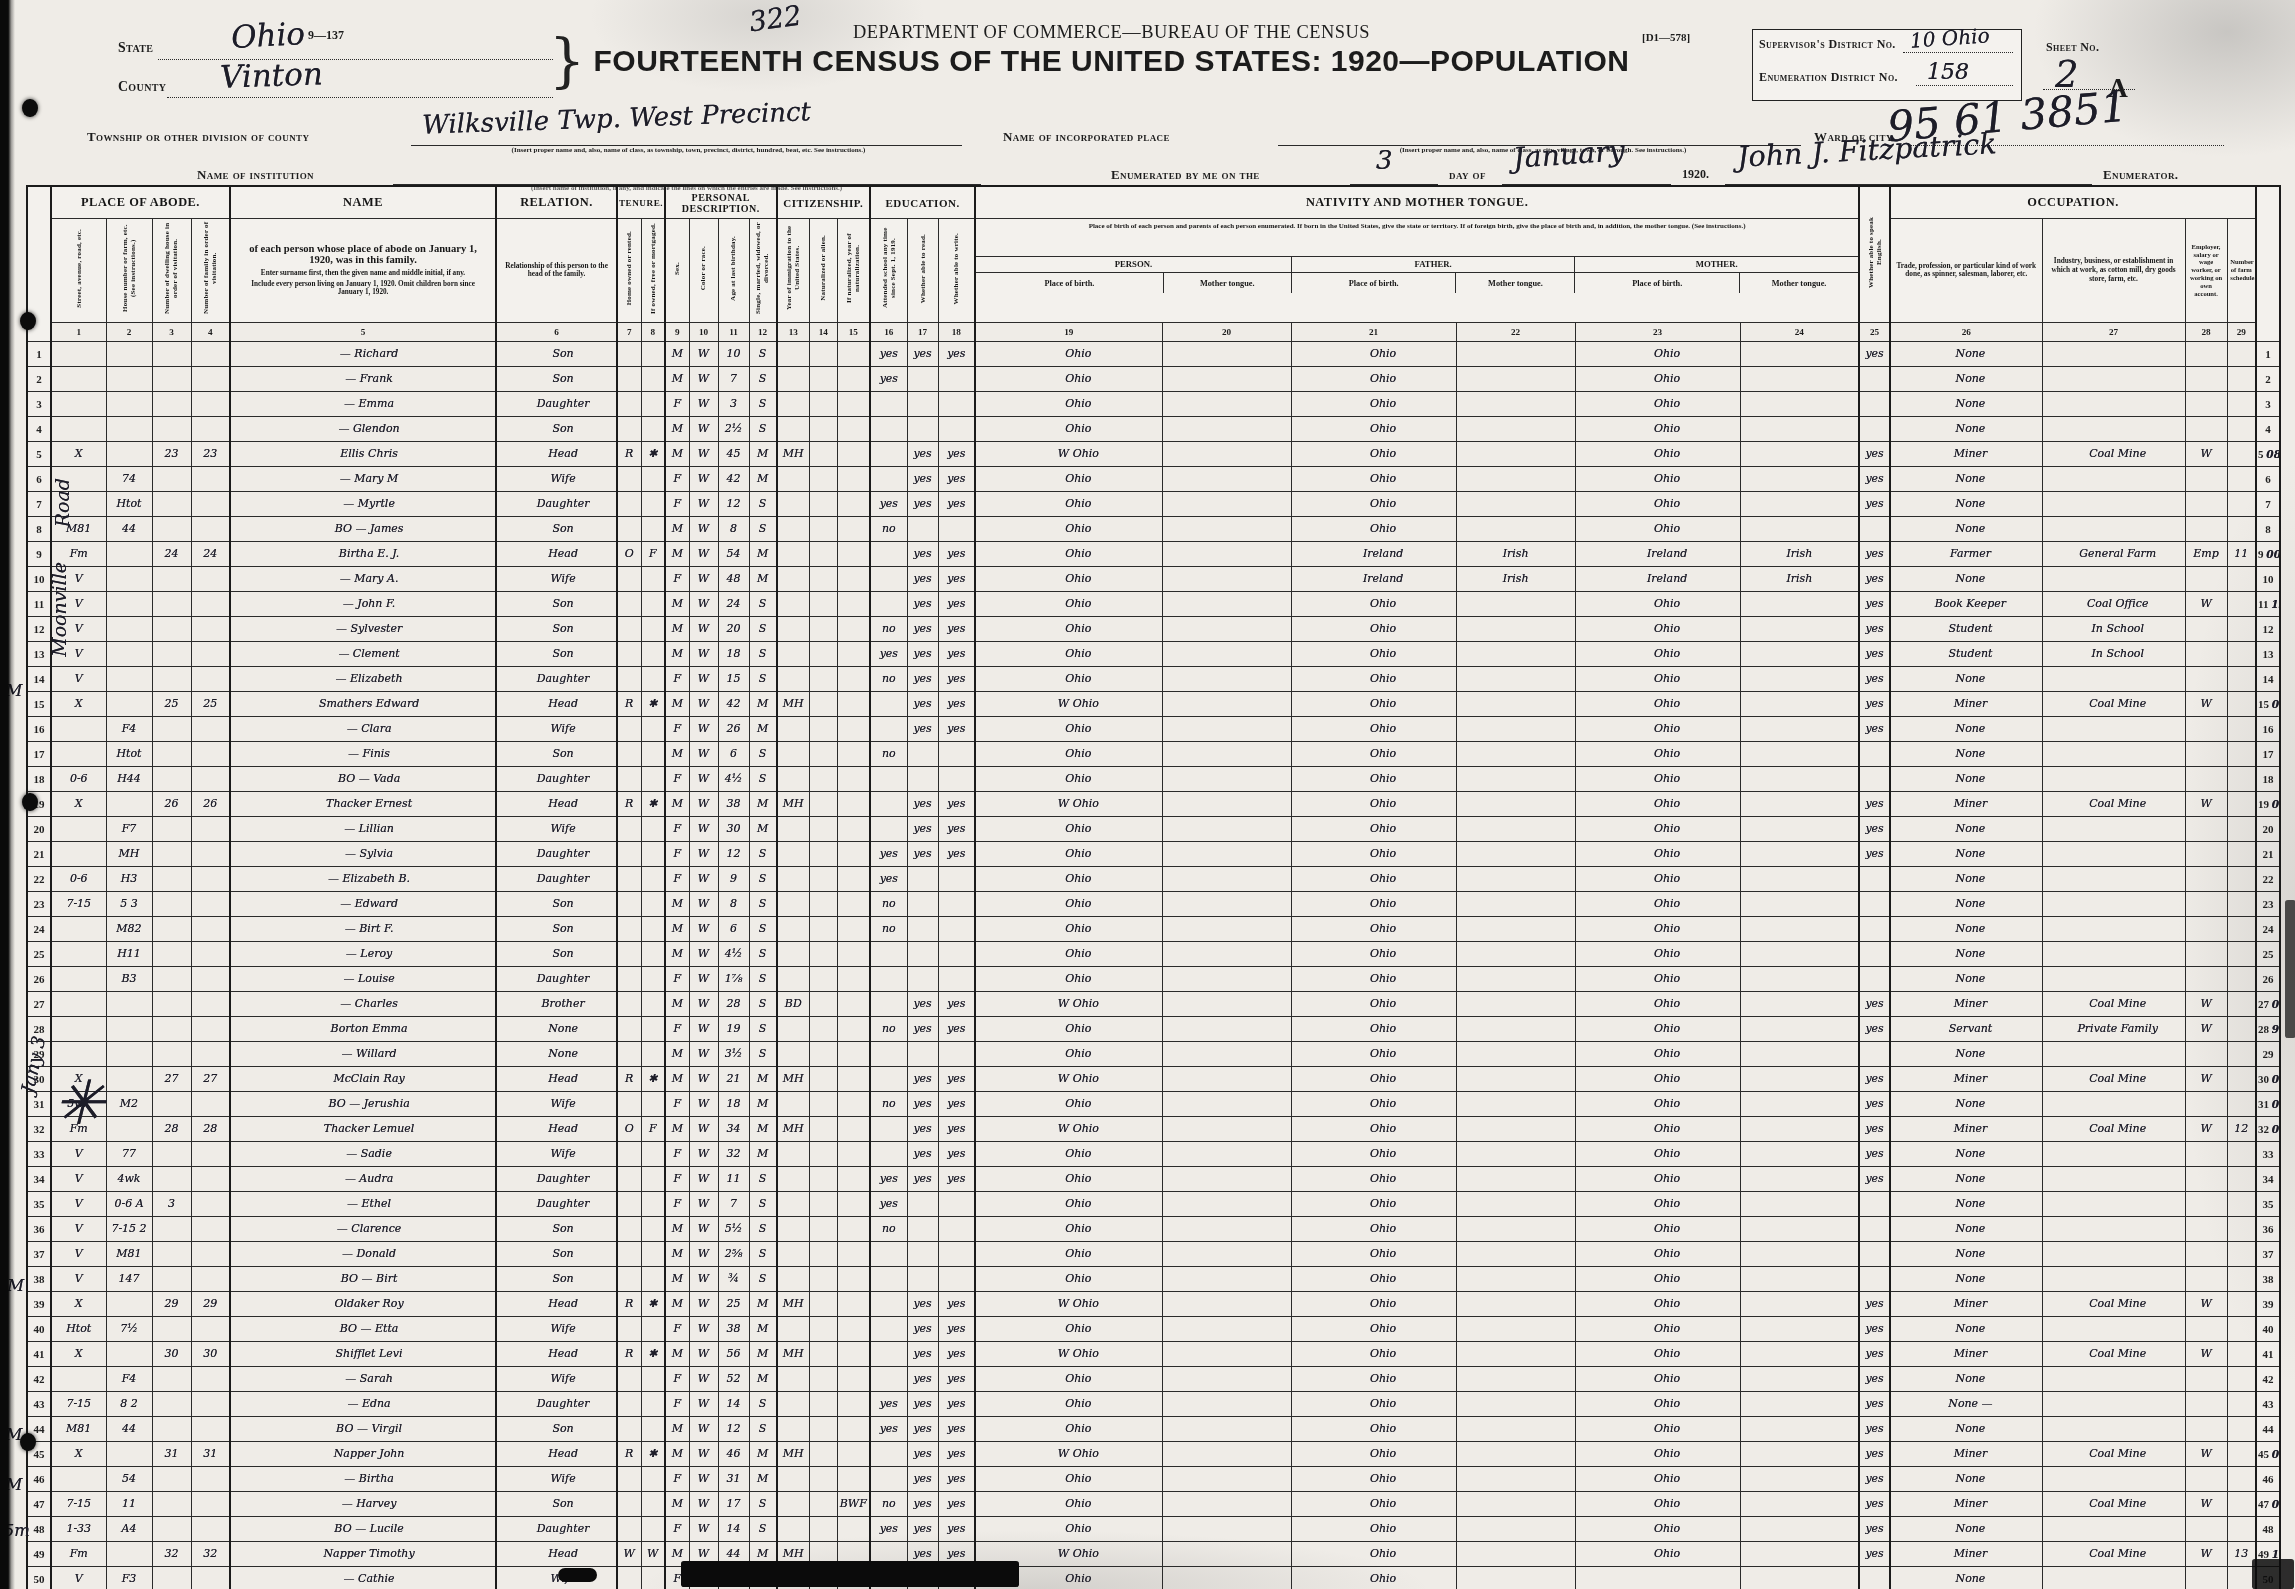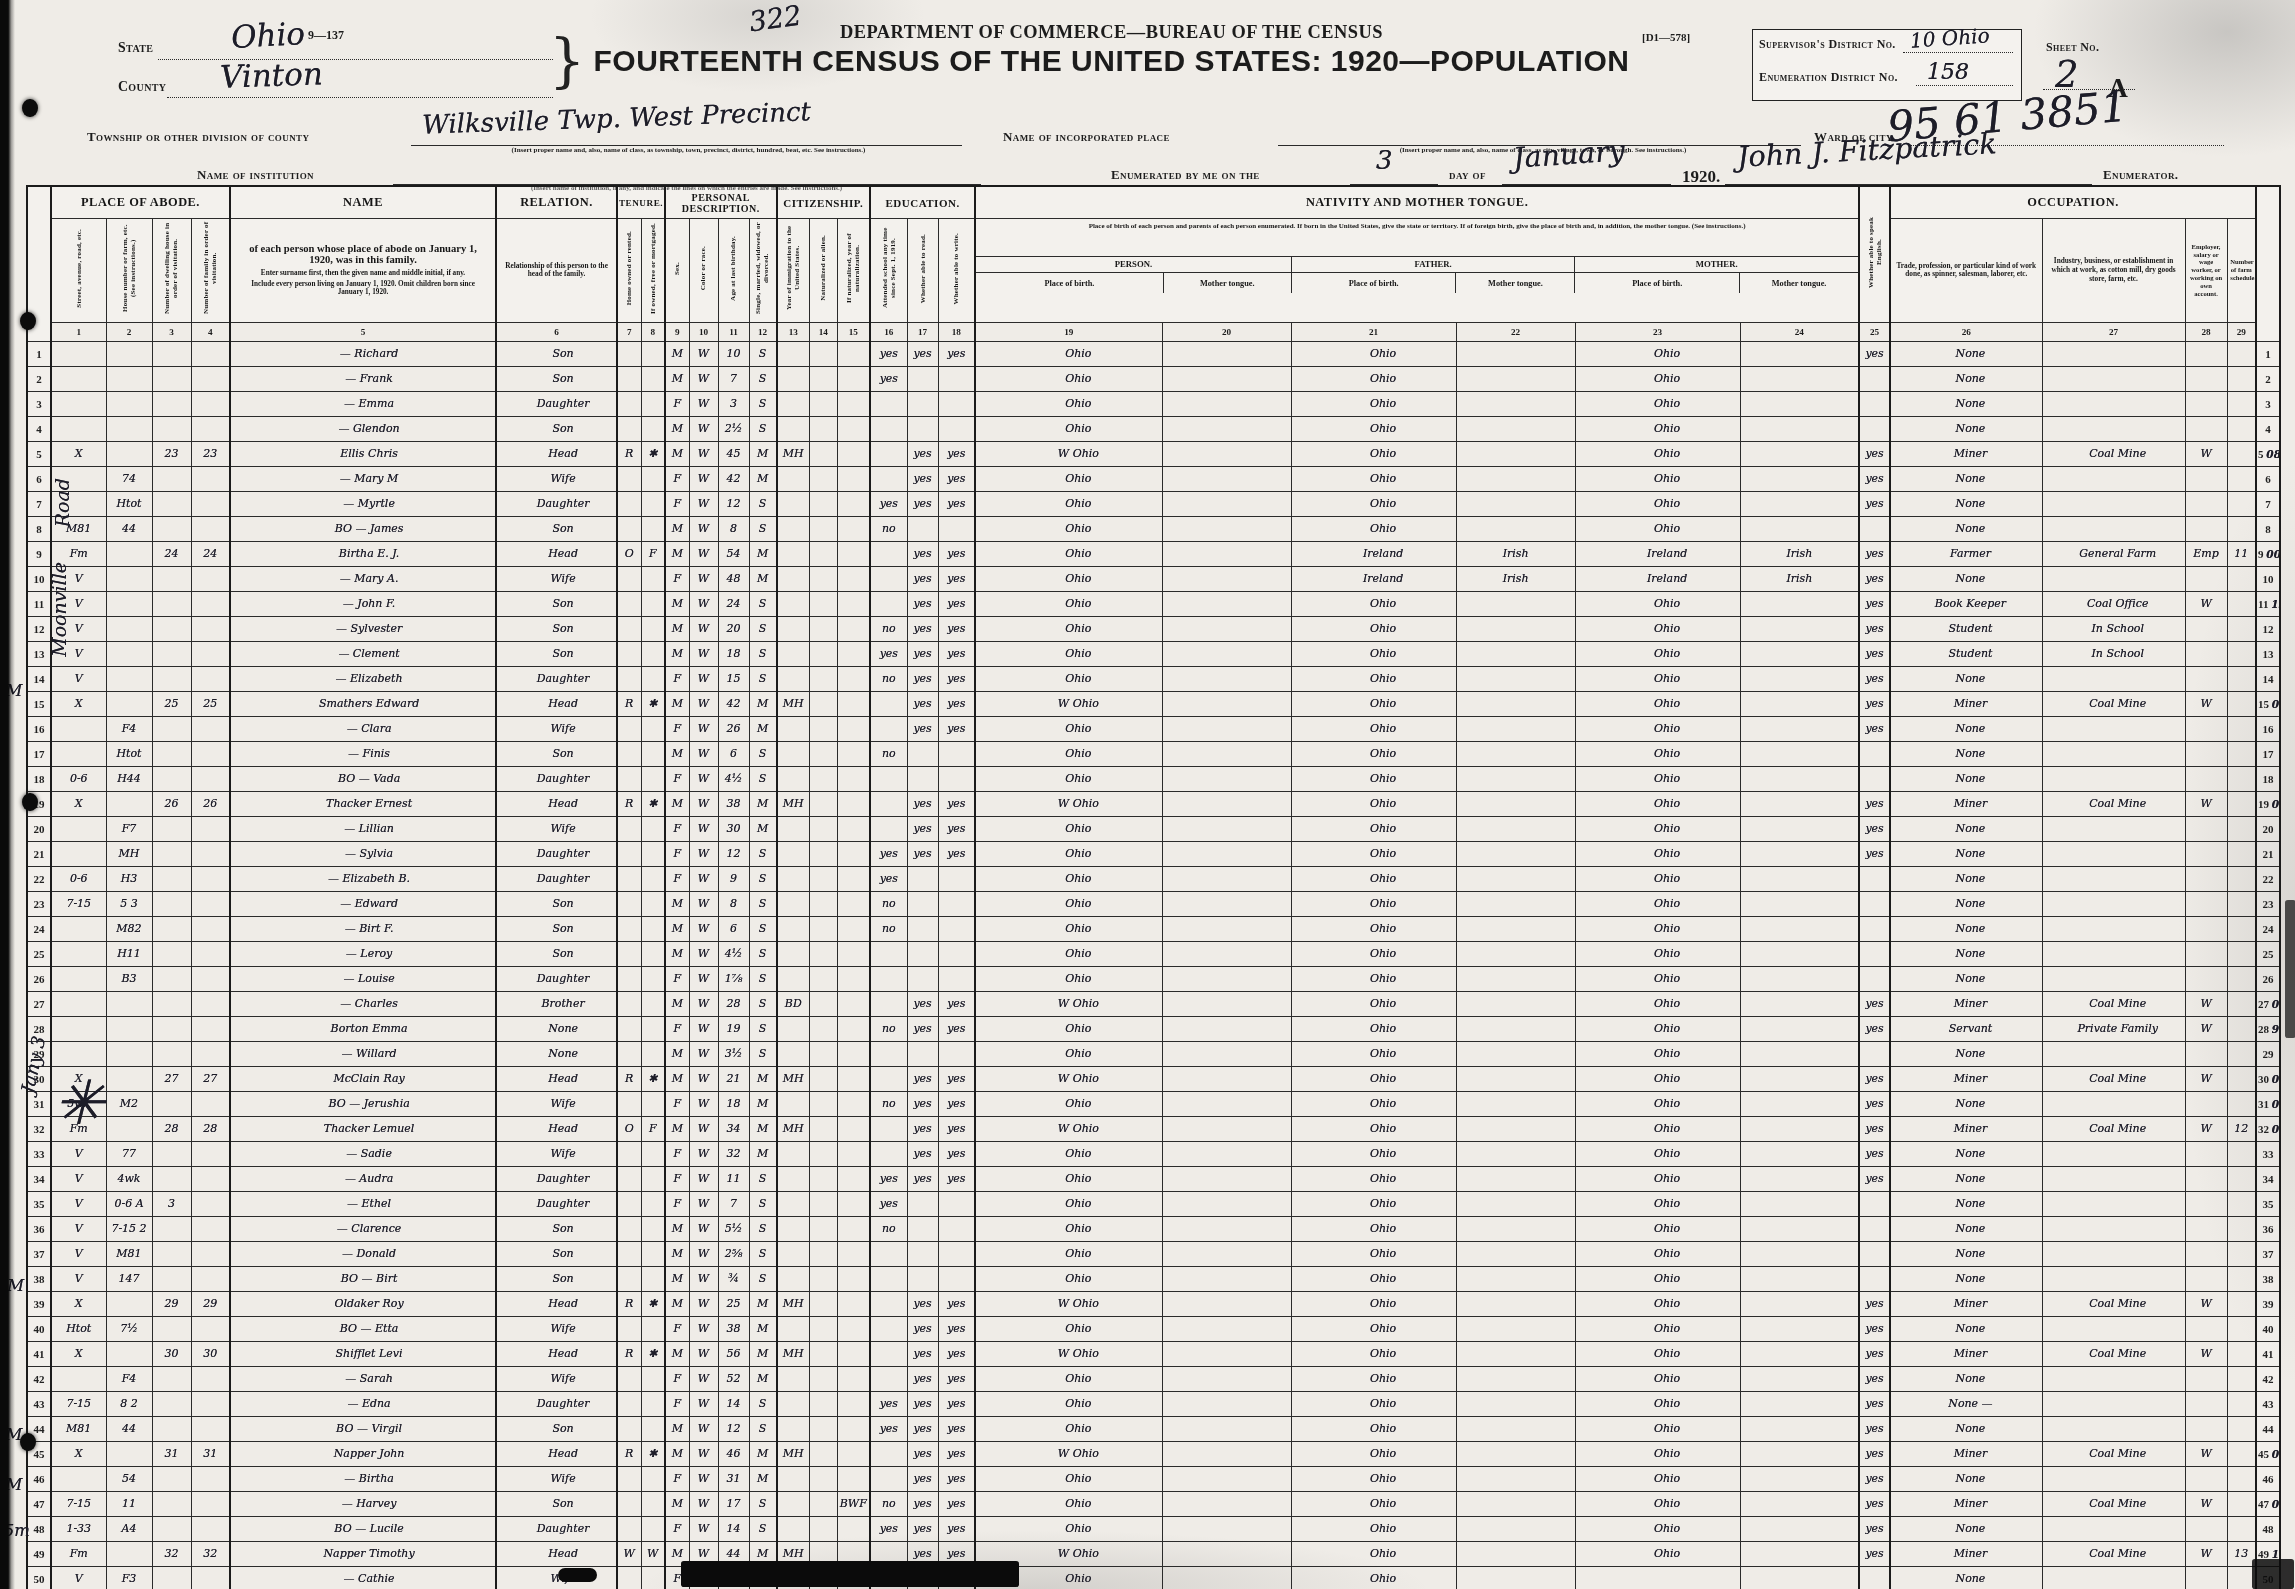--- a/index.html
+++ b/index.html
@@ -81,21 +81,21 @@
 
     <div class="p sc" style="left:118px;top:40px;font-size:13.8px;text-align:center;">State</div>
     <div class="p hw" style="left:231px;top:16.5px;font-size:31px;transform:rotate(-3deg);">Ohio</div>
     <div class="dotline" style="left:158px;top:58px;width:395px;"></div>
 
     <div class="p sc" style="left:118px;top:79px;font-size:13.8px;">County</div>
     <div class="p hw" style="left:220px;top:57px;font-size:31px;transform:rotate(-2deg);">Vinton</div>
     <div class="dotline" style="left:167px;top:96px;width:386px;"></div>
     <div class="brace" style="left:549px;top:27.5px;">}</div>
 
-    <div class="p" style="left:781px;top:22px;width:661px;text-align:center;font-size:18.4px;font-weight:700;letter-spacing:0.5px;">DEPARTMENT OF COMMERCE—BUREAU OF THE CENSUS</div>
+    <div class="p" style="left:781px;top:22px;width:661px;text-align:center;font-size:18.4px;font-weight:400;letter-spacing:0.5px;">DEPARTMENT OF COMMERCE—BUREAU OF THE CENSUS</div>
     <div class="p" style="left:579px;top:44px;width:1065px;text-align:center;font-size:30px;font-weight:700;font-family:'Liberation Sans',sans-serif;letter-spacing:0.5px;">FOURTEENTH CENSUS OF THE UNITED STATES: 1920—POPULATION</div>
     <div class="p" style="left:1642px;top:31px;font-size:11px;font-weight:700;">[D1—578]</div>
 
     <div class="p" style="left:1752px;top:29px;width:268px;height:70px;border:1.4px solid #222;background:rgba(255,255,255,.3);"></div>
     <div class="p sc" style="left:1759px;top:37px;font-size:12px;">Supervisor's District No.</div>
     <div class="p hw" style="left:1910px;top:26px;font-size:20px;transform:rotate(-4deg);">10 Ohio</div>
     <div class="dotline" style="left:1903px;top:51px;width:110px;"></div>
     <div class="p sc" style="left:1759px;top:70px;font-size:12px;">Enumeration District No.</div>
     <div class="p hw" style="left:1927px;top:59px;font-size:22px;">158</div>
     <div class="dotline" style="left:1916px;top:84px;width:97px;"></div>
@@ -119,21 +119,21 @@
     <div class="p sc" style="left:197px;top:167px;font-size:13px;">Name of institution</div>
     <div class="solidline" style="left:393px;top:183px;width:588px;"></div>
     <div class="p note" style="left:402px;top:185px;width:569px;">(Insert name of institution, if any, and indicate the lines on which the entries are made.   See instructions.)</div>
 
     <div class="p sc" style="left:1111px;top:167px;font-size:13px;">Enumerated by me on the</div>
     <div class="p hw" style="left:1376px;top:145px;font-size:26px;">3</div>
     <div class="solidline" style="left:1350px;top:183px;width:88px;"></div>
     <div class="p sc" style="left:1449px;top:167px;font-size:13px;">day of</div>
     <div class="p hw" style="left:1513px;top:138px;font-size:28.5px;transform:rotate(-4deg);">January</div>
     <div class="solidline" style="left:1502px;top:183px;width:169px;"></div>
-    <div class="p" style="left:1682px;top:167px;font-size:17px;font-weight:700;">1920.</div>
+    <div class="p" style="left:1682px;top:167px;font-size:12px;font-weight:700;">1920.</div>
     <div class="p hw" style="left:1737px;top:134px;font-size:28.5px;transform:rotate(-3deg);">John J. Fitzpatrick</div>
     <div class="solidline" style="left:1725px;top:183px;width:367px;"></div>
     <div class="p sc" style="left:2103px;top:167px;font-size:13px;">Enumerator.</div>
   </div>
 
   <table class="census">
     <colgroup>
       <col style="width:24px">
         <col style="width:55px">
         <col style="width:46px">

